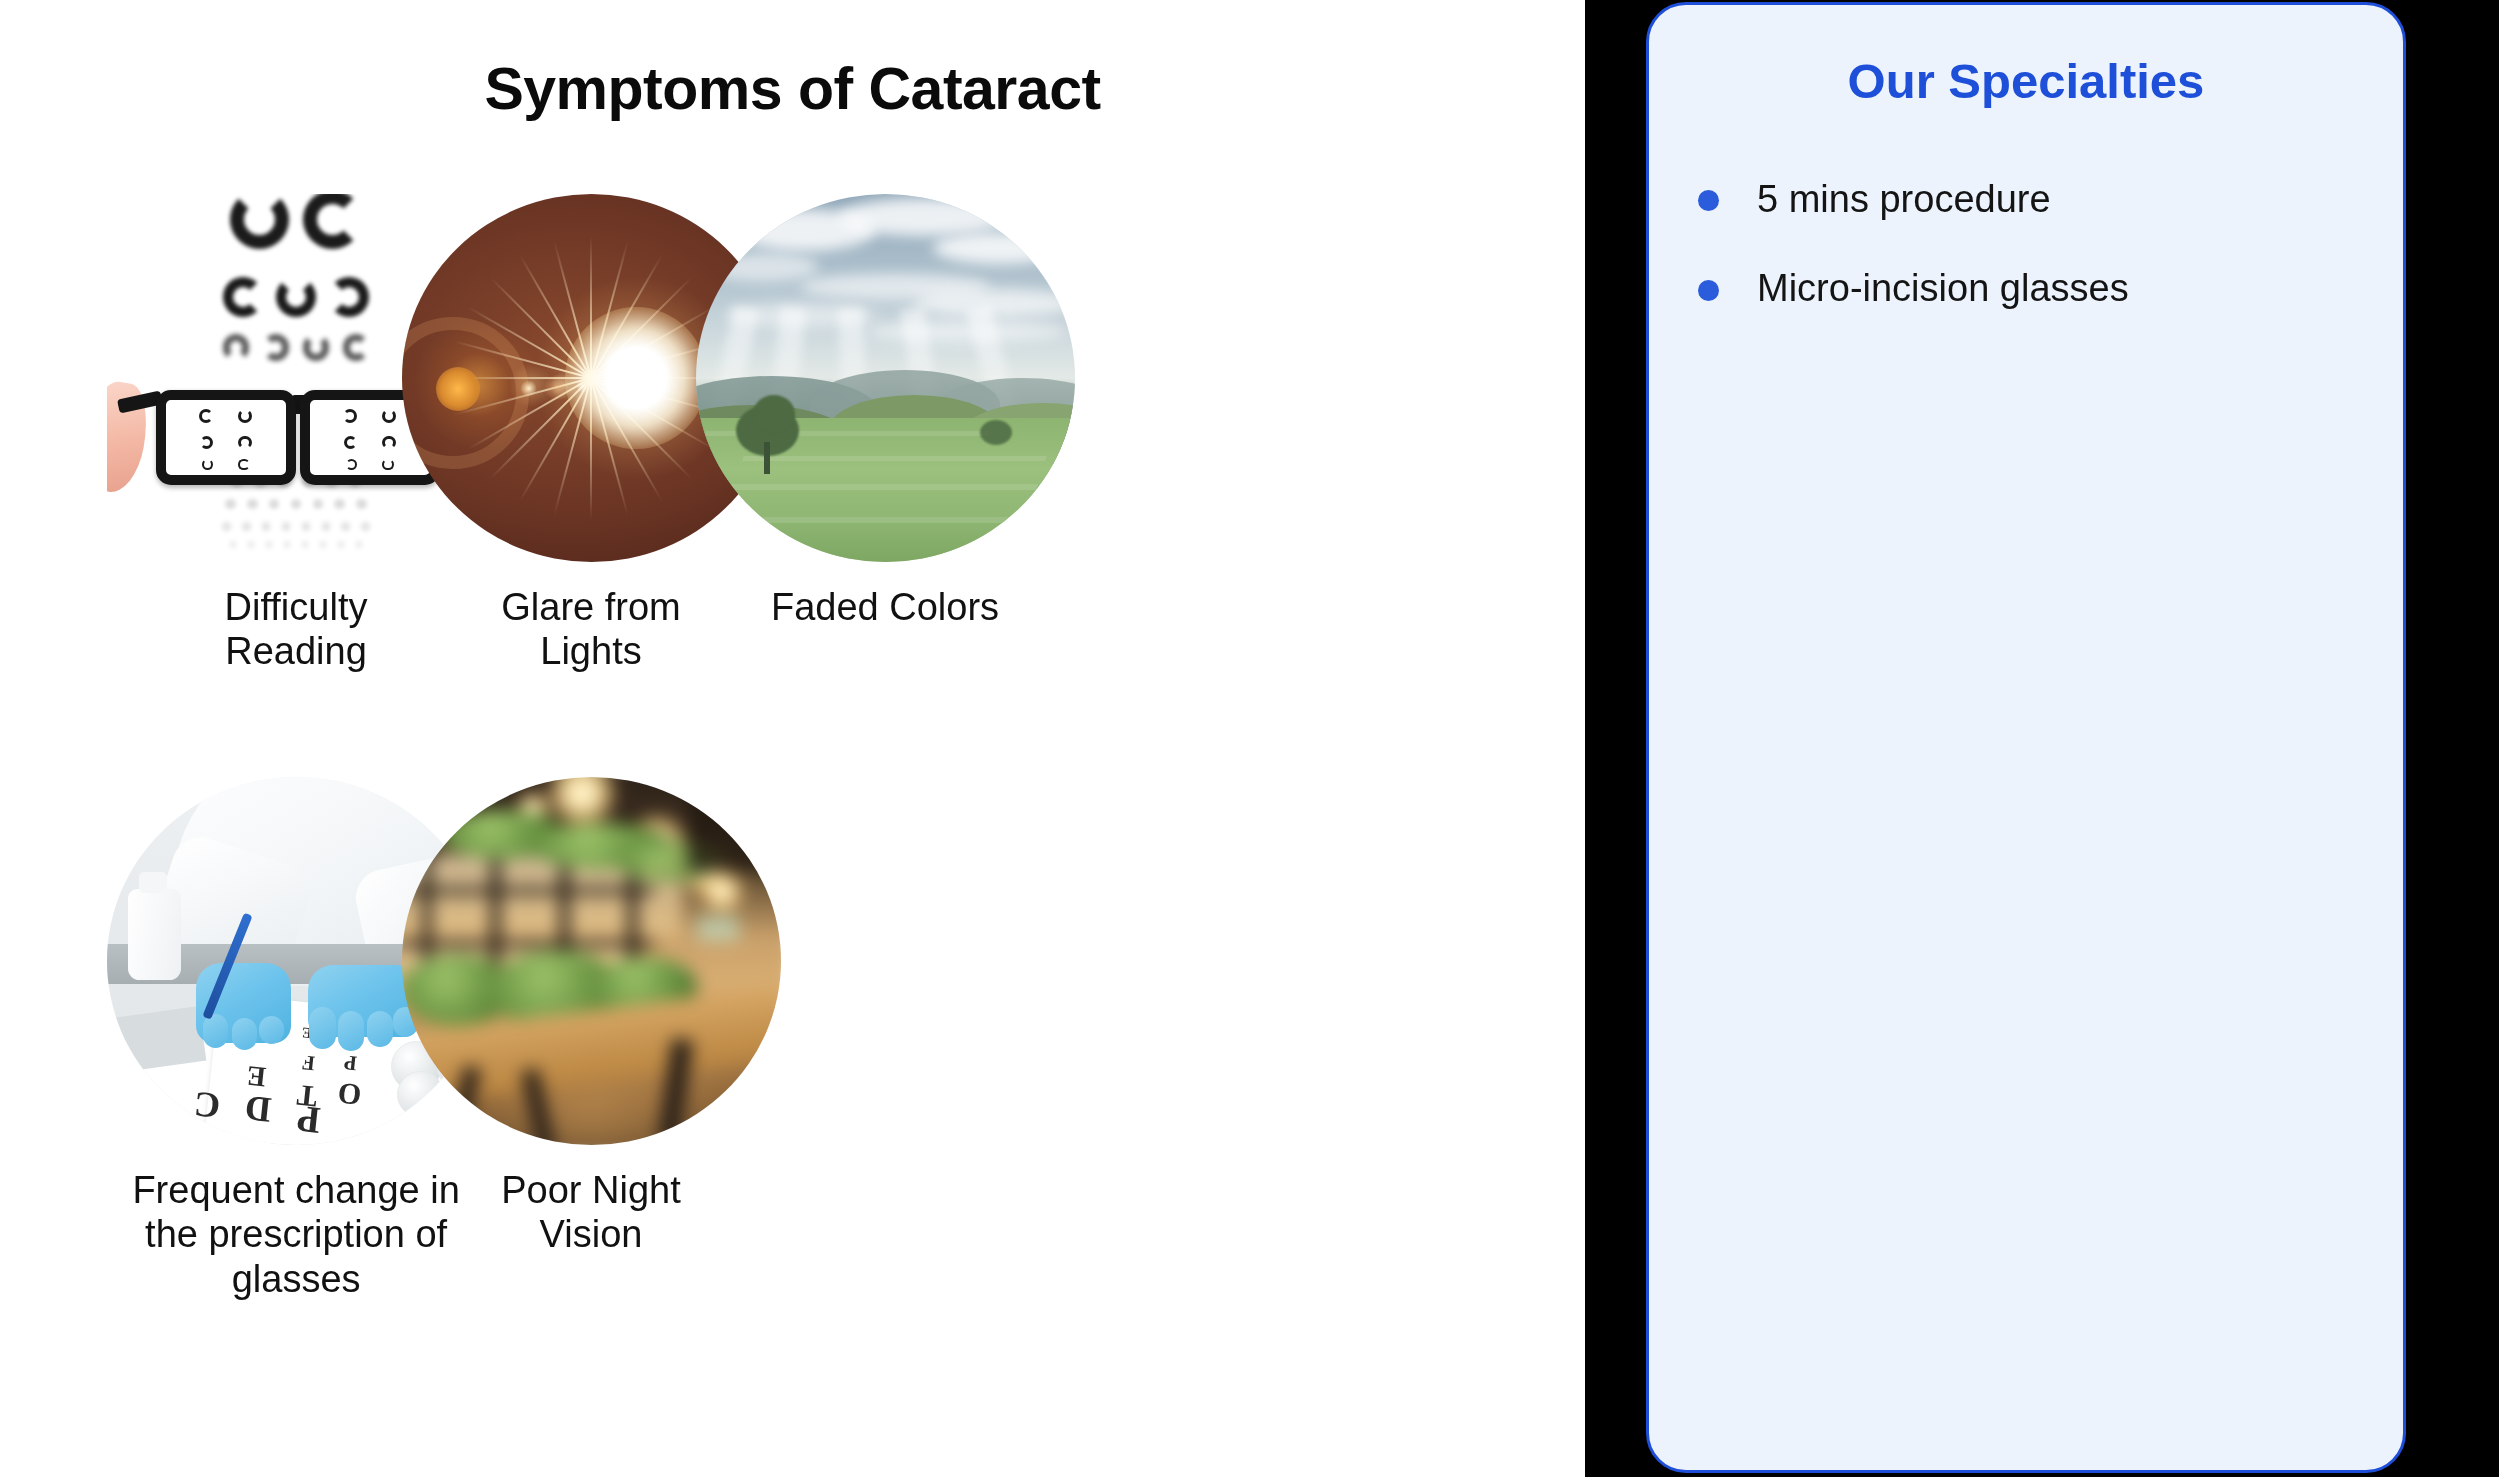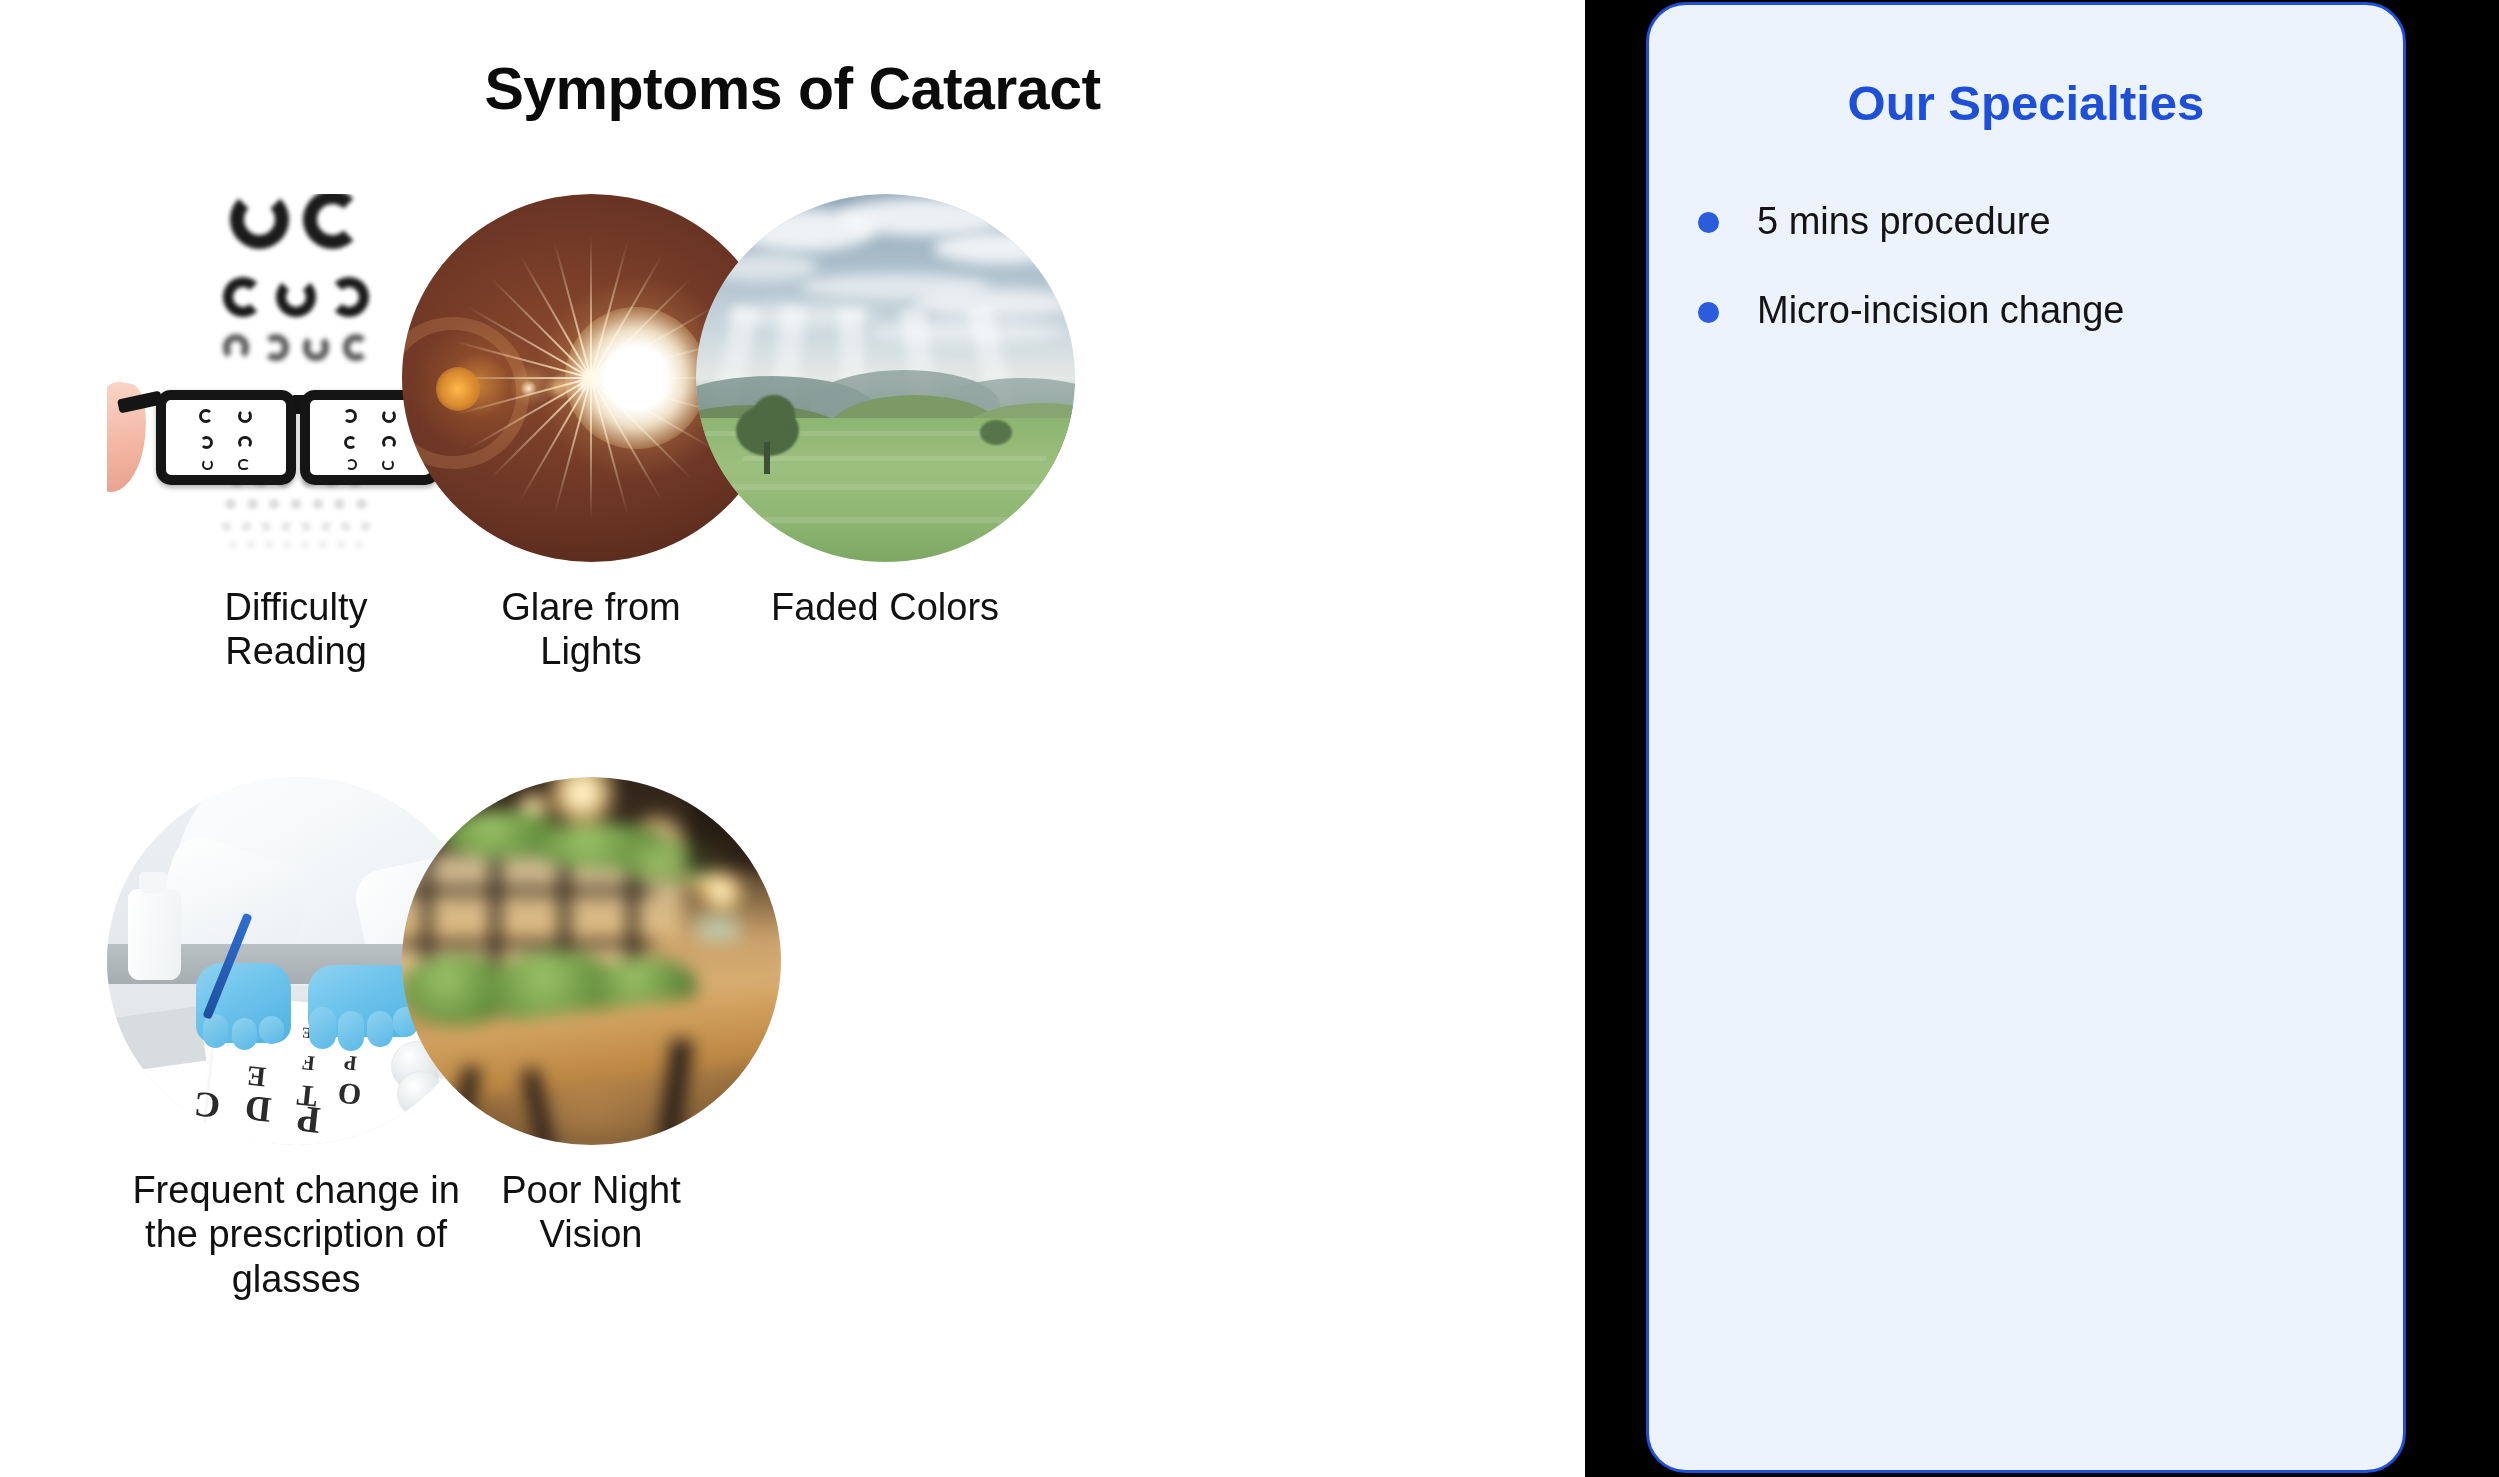--- a/index.html
+++ b/index.html
@@ -327,21 +327,21 @@
     position: absolute;
     left: 1646px; top: 1.9px;
     width: 760px; height: 1471px;
     background: #edf3fd;
     border: 3.8px solid #1f4fd8;
     border-radius: 40px;
     overflow: hidden;
   }
 
   #specialties-title {
-    margin-top: 70px;
+    margin-top: 48px;
     text-align: center;
     font-size: 49px;
     font-weight: bold;
     color: #1d4fd8;
   }
 
   #specialties-list {
     margin-top: 68px;
     padding-left: 49px;
     list-style: none;
@@ -633,19 +633,19 @@
   <div id="specialties-card">
     <div id="specialties-title">Our Specialties</div>
 
     <ul id="specialties-list">
       <li class="spec-item">
         <span class="spec-bullet"></span>
         <span class="spec-text">5 mins procedure</span>
       </li>
       <li class="spec-item">
         <span class="spec-bullet"></span>
-        <span class="spec-text">Micro-incision change</span>
+        <span class="spec-text">Micro-incision glasses</span>
       </li>
     </ul>
   </div>
 
 </div>
 
 
 </body></html>

